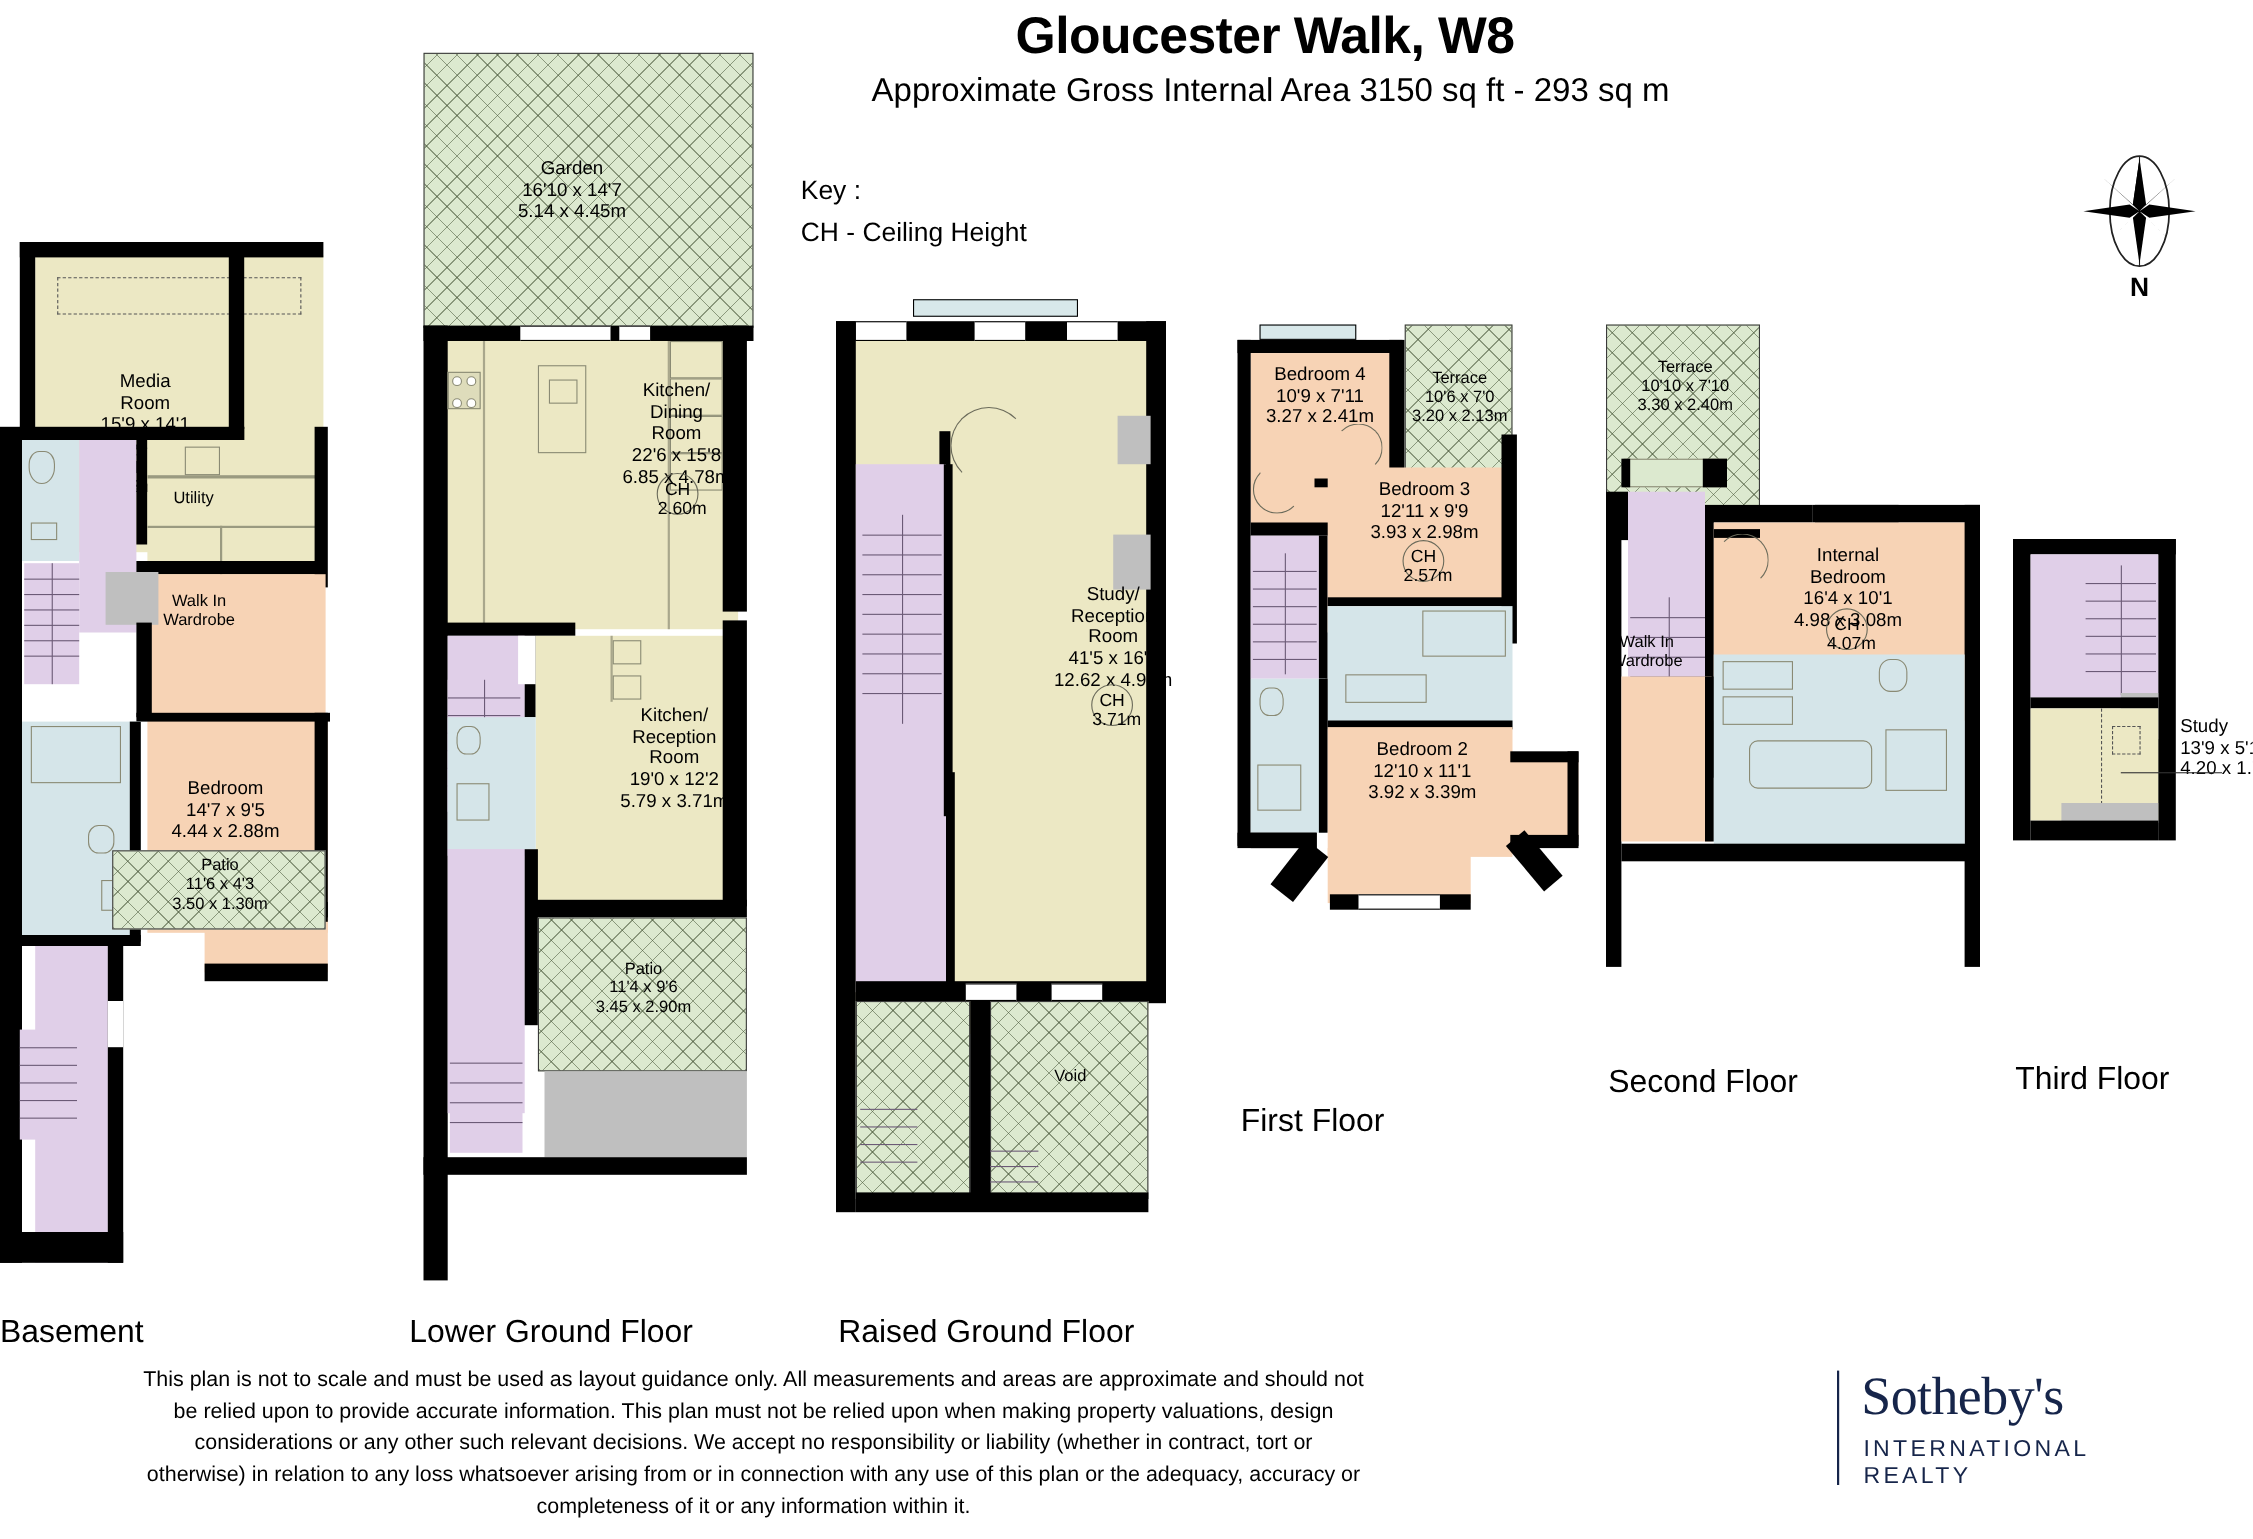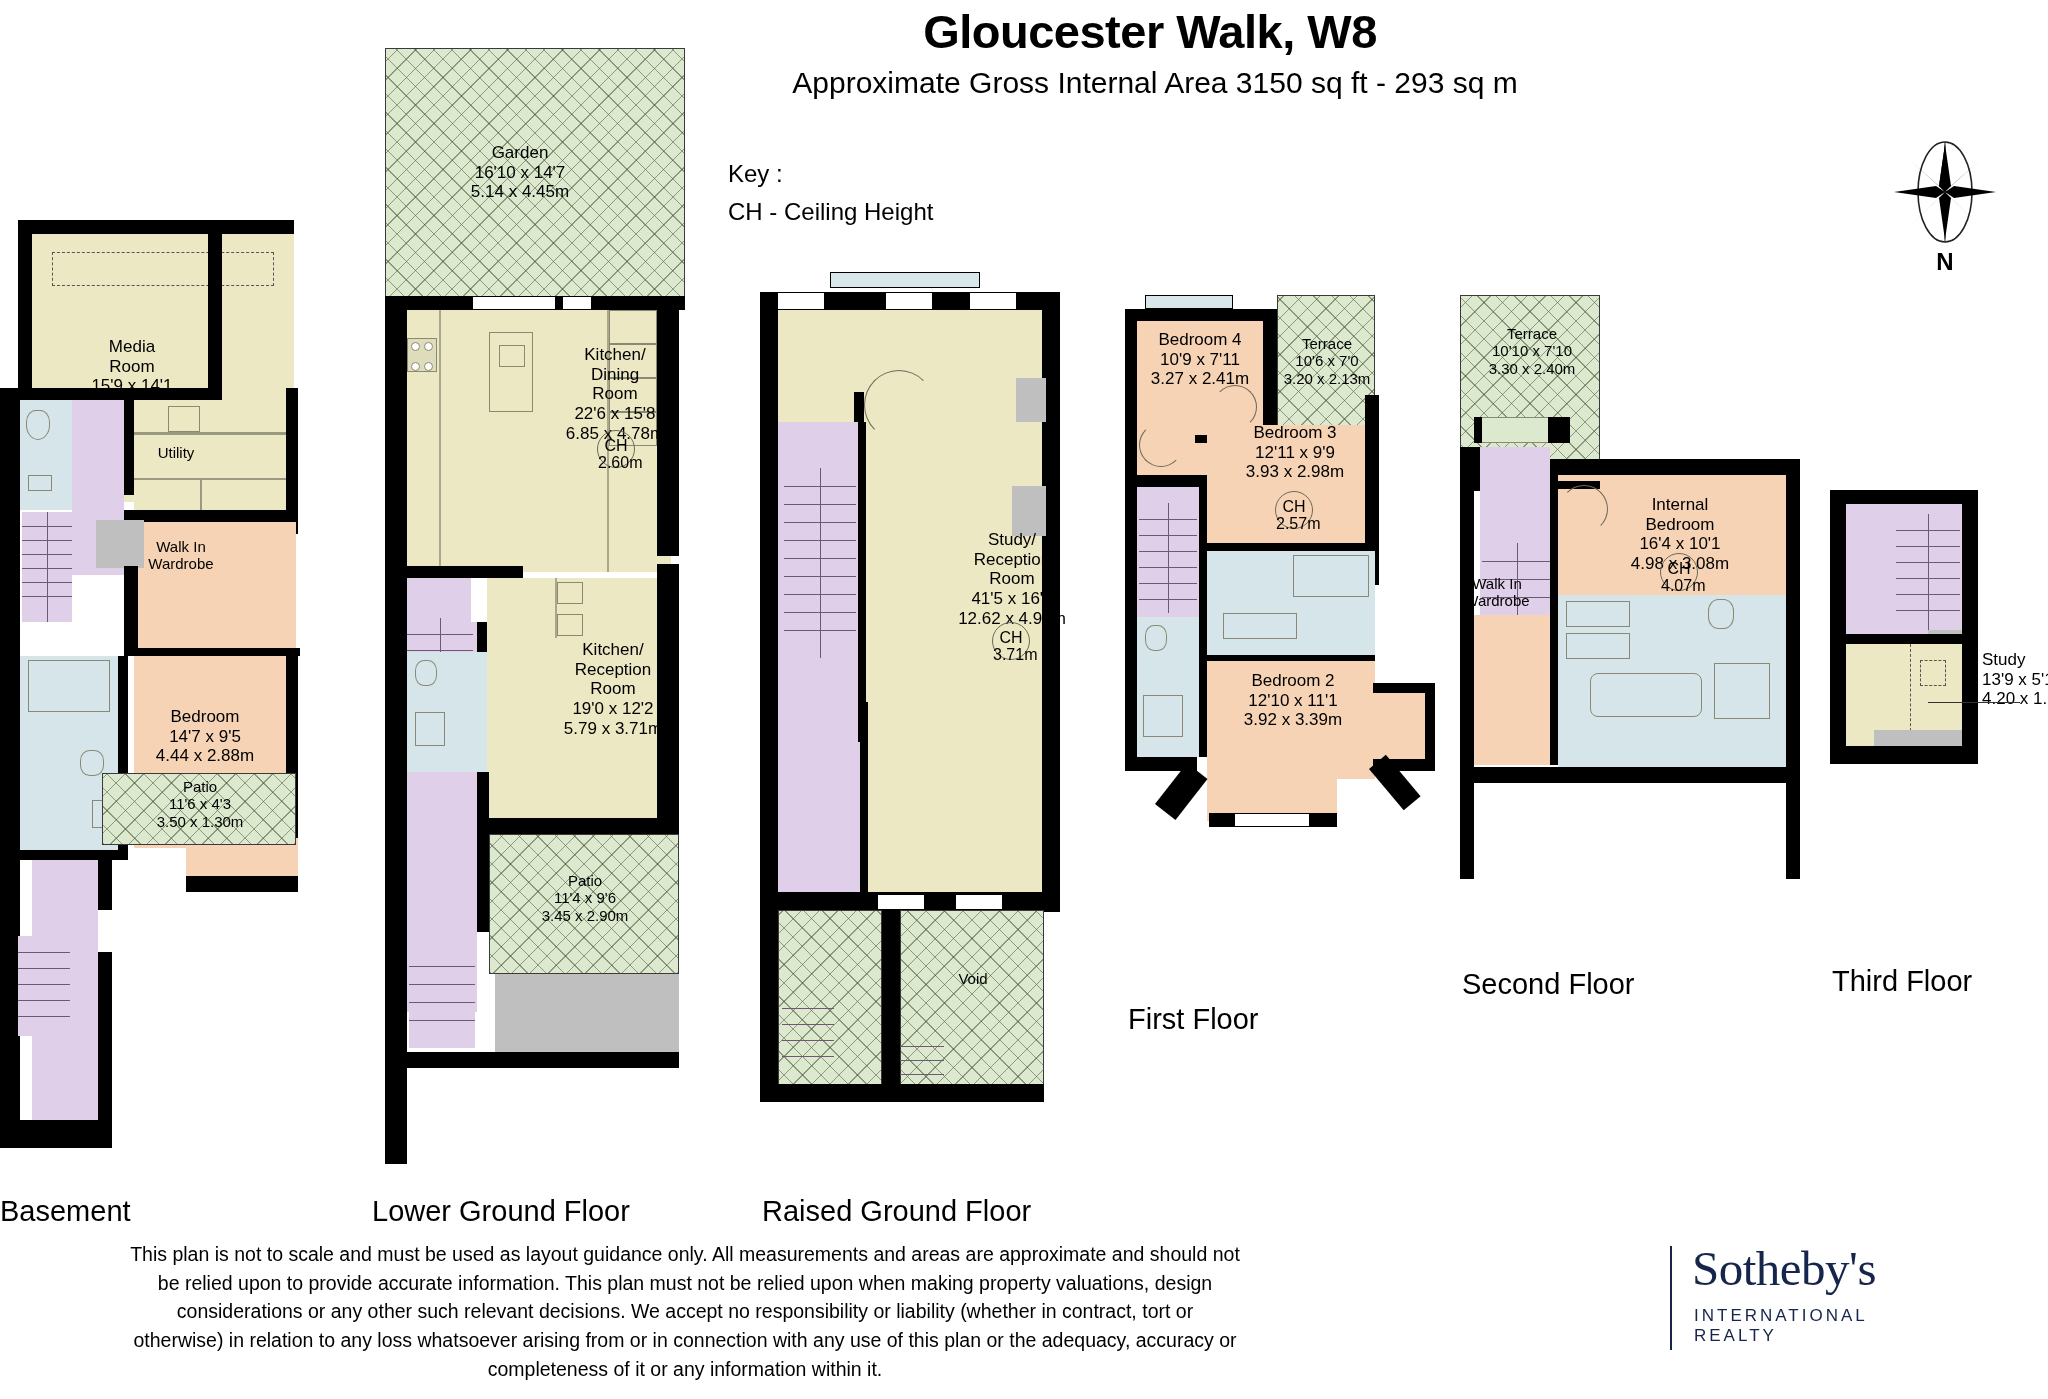--- a/index.html
+++ b/index.html
@@ -90,21 +90,21 @@
     font-size:39px; line-height:1.14; color:#16254a; font-family:"Liberation Sans", sans-serif;
   }
   #logo .bar { position:absolute; left:240px; top:6px; width:2px; height:104px; background:#16254a; }
   #logo .sir {
     position:absolute; left:262px; top:0px;
     font-size:49px; color:#16254a; font-family:"Liberation Serif", serif;
     letter-spacing:-0.5px;
   }
   #logo .sub {
     position:absolute; left:264px; top:66px;
-    font-size:17px; letter-spacing:3.0px; color:#16254a;
+    font-size:21px; letter-spacing:3.0px; color:#16254a;
     font-family:"Liberation Sans", sans-serif;
   }
 </style>
 </head>
 <body>
 
 <div id="title">Gloucester Walk, W8</div>
 <div id="subtitle">Approximate Gross Internal Area 3150 sq ft - 293 sq m</div>
 
 <div id="key-block">
@@ -419,21 +419,21 @@
     <div class="tread" style="top:48px;"></div>
       <div class="tread" style="top:64px;"></div>
     <div class="tread" style="top:80px;"></div>
       <div class="tread" style="top:96px;"></div>
     <div class="rail" style="left:29px;"></div>
   </div>
   <div class="wall" style="left:74px; top:192px; width:8px; height:130px;"></div>
 
   <div class="room peach" style="left:82px; top:130px; width:168px; height:150px;"></div>
   <div class="wall" style="left:240px; top:100px; width:14px; height:190px;"></div>
-  <div class="lbl" style="left:90px; top:128px; width:160px;">
+  <div class="lbl" style="left:90px; top:140px; width:160px;">
     <div>Bedroom 3</div>
     <div>12'11 x 9'9</div>
     <div>3.93 x 2.98m</div>
   </div>
   <div class="ch" style="left:150px; top:196px;">
     <span>CH</span><br>
     <span>2.57m</span>
   </div>
   <div class="door-arc" style="left:88px; top:90px; width:44px; height:44px; border-color:#6a6a5a; border-left-color:transparent; border-bottom-color:transparent;"></div>
   <div class="wall" style="left:82px; top:248px; width:168px; height:8px;"></div>

